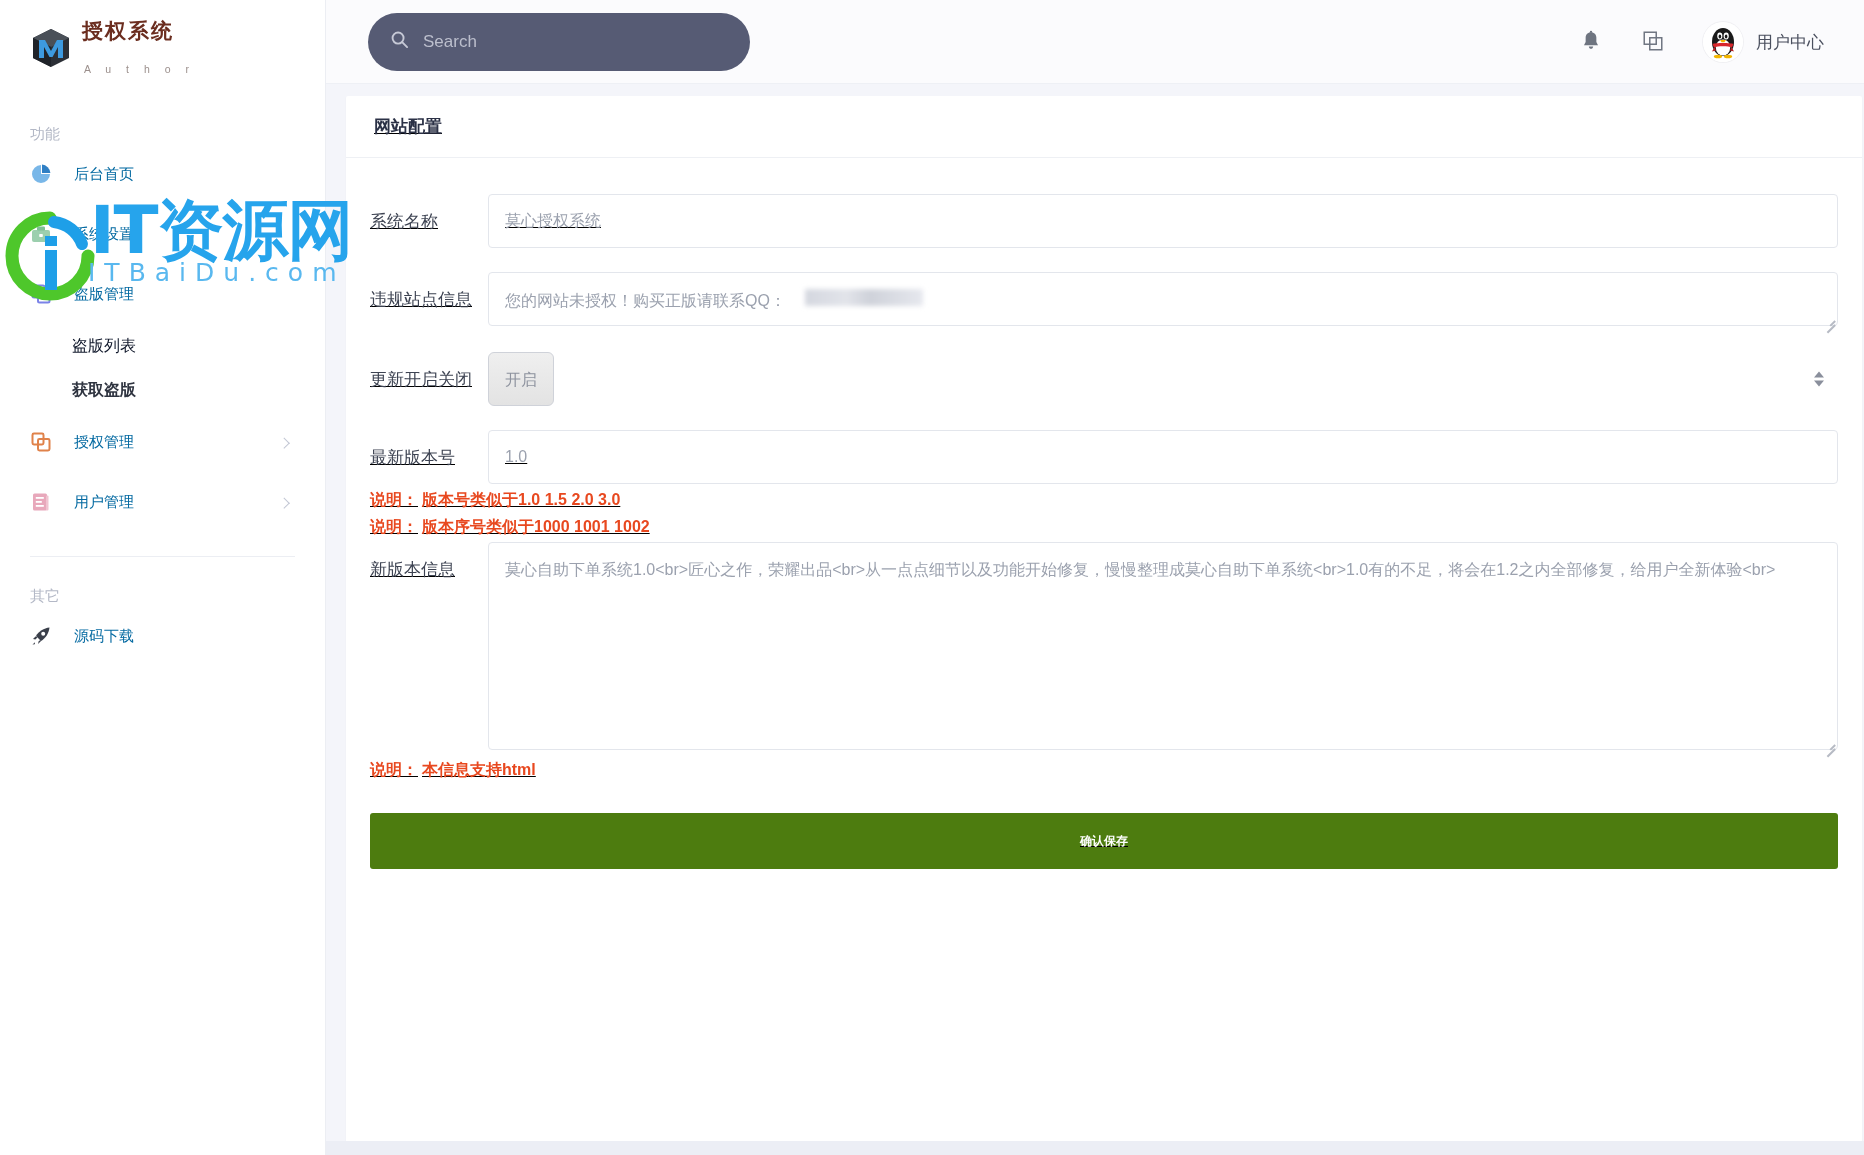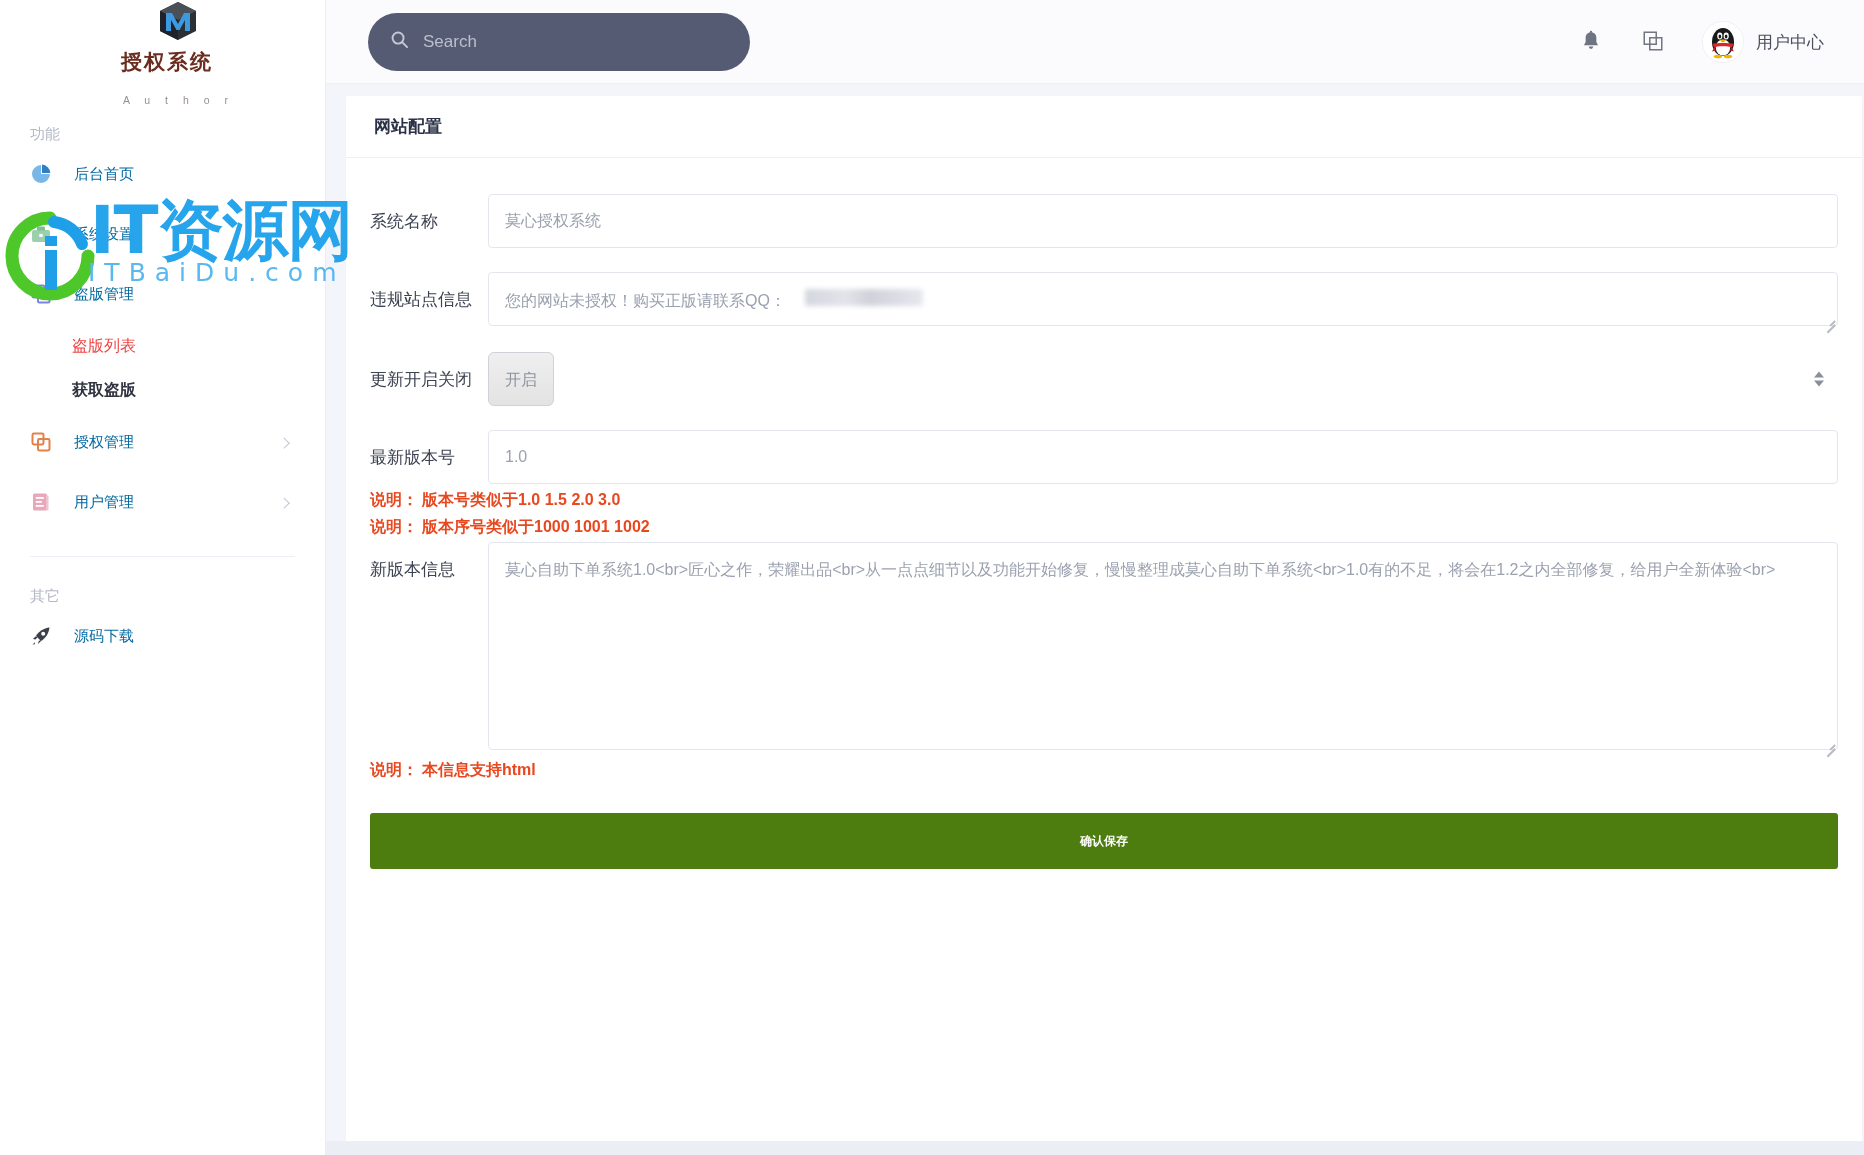--- a/index.html
+++ b/index.html
@@ -17,21 +17,20 @@
     width: 326px; height: 1155px;
     background: #ffffff;
     border-right: 1px solid #eceef3;
     z-index: 5;
   }
   #brand {
     height: 95px;
     display: flex; align-items: center;
     padding-left: 30px;
     gap: 10px;
-    flex-direction: column;
   }
   .cube-logo { width: 42px; height: 42px; position: relative; flex: 0 0 auto; }
   .brand-text { display: flex; flex-direction: column; line-height: 1; }
   .brand-title {
     font-size: 21px; font-weight: 700; color: #6b2d1f;
     letter-spacing: 2px;
     font-family: "DejaVu Sans", sans-serif;
   }
   .brand-sub {
     font-size: 10.5px; color: #9b8f8c; letter-spacing: 6px;
@@ -54,21 +53,21 @@
     position: absolute; right: 34px; top: 50%;
     transform: translateY(-50%);
     width: 8px; height: 8px;
     border-right: 1.6px solid #c2c7d4;
     border-bottom: 1.6px solid #c2c7d4;
     rotate: -45deg;
   }
   .sub-item {
     display: flex; align-items: center;
     height: 44px; padding-left: 72px;
-    font-size: 16px; color: #ef4444; cursor: pointer;
+    font-size: 16px; color: #0f172a; cursor: pointer;
   }
   .sub-item.active { color: #2f3440; font-weight: 700; }
   .nav-divider {
     height: 1px; background: #eceef3;
     margin: 24px 30px 0 30px;
   }
 
   
   #topbar {
     position: absolute; left: 326px; top: 0;
@@ -125,20 +124,21 @@
     background: #f4f5fa;
     padding: 12px 0 0 0;
     overflow: hidden;
   }
   #card {
     margin: 0 2px 0 20px;
     background: #ffffff;
     border-radius: 2px;
     box-shadow: 0 1px 2px rgba(0,0,0,0.04);
     min-height: 1059px;
+    text-decoration: underline;
   }
   #card-header {
     height: 62px; display: flex; align-items: center;
     padding-left: 28px;
     border-bottom: 1px solid #eef0f4;
   }
   #card-title { font-size: 17px; font-weight: 700; color: #2b3146; }
   #card-body { padding: 36px 24px 0 24px; }
 
   .form-row {

